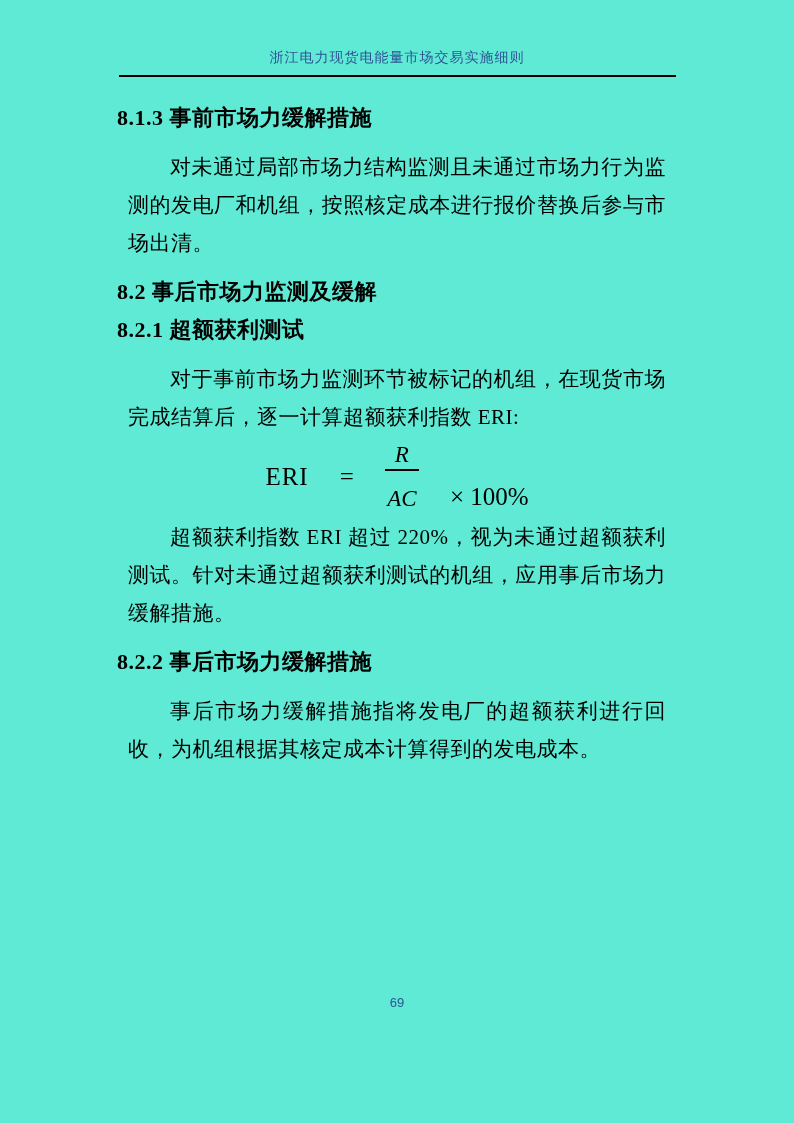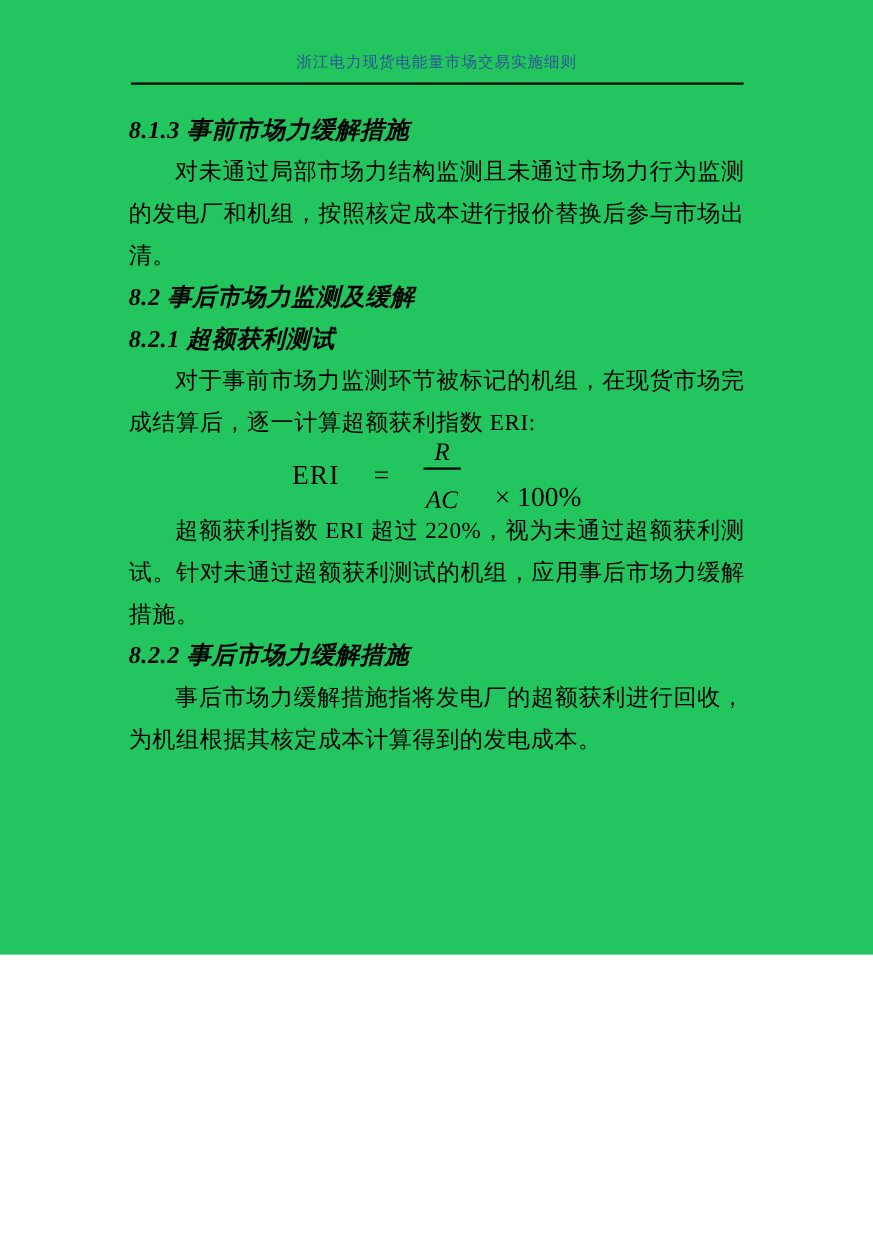--- a/index.html
+++ b/index.html
@@ -3,23 +3,23 @@
 <meta charset="utf-8">
 <style>
   html, body {
     margin: 0;
     padding: 0;
     background: #ffffff;
   }
   .page {
     position: relative;
     width: 794px;
-    height: 868px;
+    height: 1123px;
     margin: 0 auto;
-    background: #22c55e;
+    background: #5eead4;
     font-family: "Liberation Serif", "DejaVu Serif", serif;
     color: #000000;
     overflow: hidden;
   }
   
   .header-title {
     padding-top: 48px;
     text-align: center;
     font-size: 14px;
     letter-spacing: 1px;
@@ -42,24 +42,23 @@
     text-justify: inter-character;
   }
   .content h2, .content h3 {
     margin: 0;
     padding: 0;
     font-size: 22px;
     font-weight: bold;
     line-height: 38px;
     text-align: left;
     letter-spacing: 0.5px;
-    font-style: italic;
   }
   .content p {
-    margin: 0;
+    margin: 11px;
     padding: 0;
     text-indent: 2em;
     letter-spacing: 0.5px;
   }
   
   .formula {
     height: 60px;
     display: flex;
     align-items: center;
     justify-content: center;

